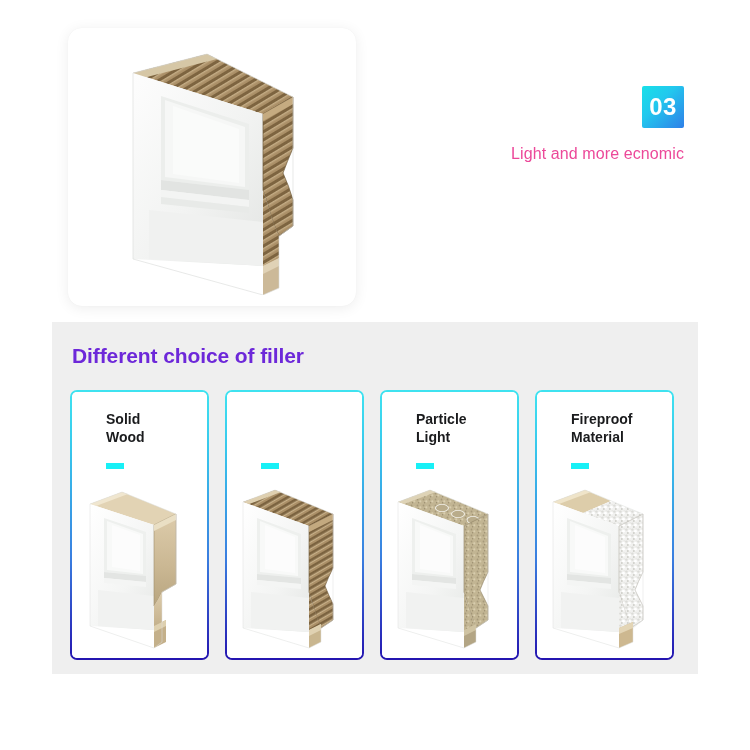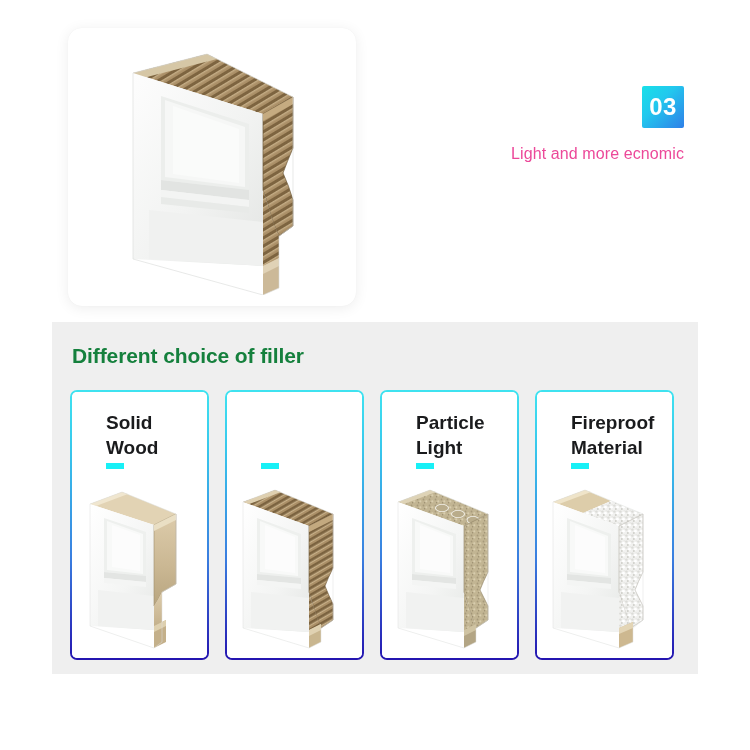--- a/index.html
+++ b/index.html
@@ -95,21 +95,21 @@
     height: 352px;
     background: #efefef;
   }
 
   .panel-title {
     position: absolute;
     left: 20px;
     top: 22px;
     font-size: 21px;
     font-weight: bold;
-    color: #15803d;
+    color: #6d28d9;
     letter-spacing: -0.1px;
   }
 
   .cards {
     position: absolute;
     left: 18px;
     top: 68px;
     right: 18px;
     display: flex;
     gap: 16px;
@@ -134,21 +134,21 @@
     inset: 2px;
     background: #ffffff;
     border-radius: 5px;
     overflow: hidden;
   }
 
   .card-title {
     position: absolute;
     left: 34px;
     top: 18px;
-    font-size: 19px;
+    font-size: 14px;
     font-weight: bold;
     color: #1a1b1d;
     line-height: 1.32;
   }
 
   .card-dash {
     position: absolute;
     left: 34px;
     top: 71px;
     width: 18px;

